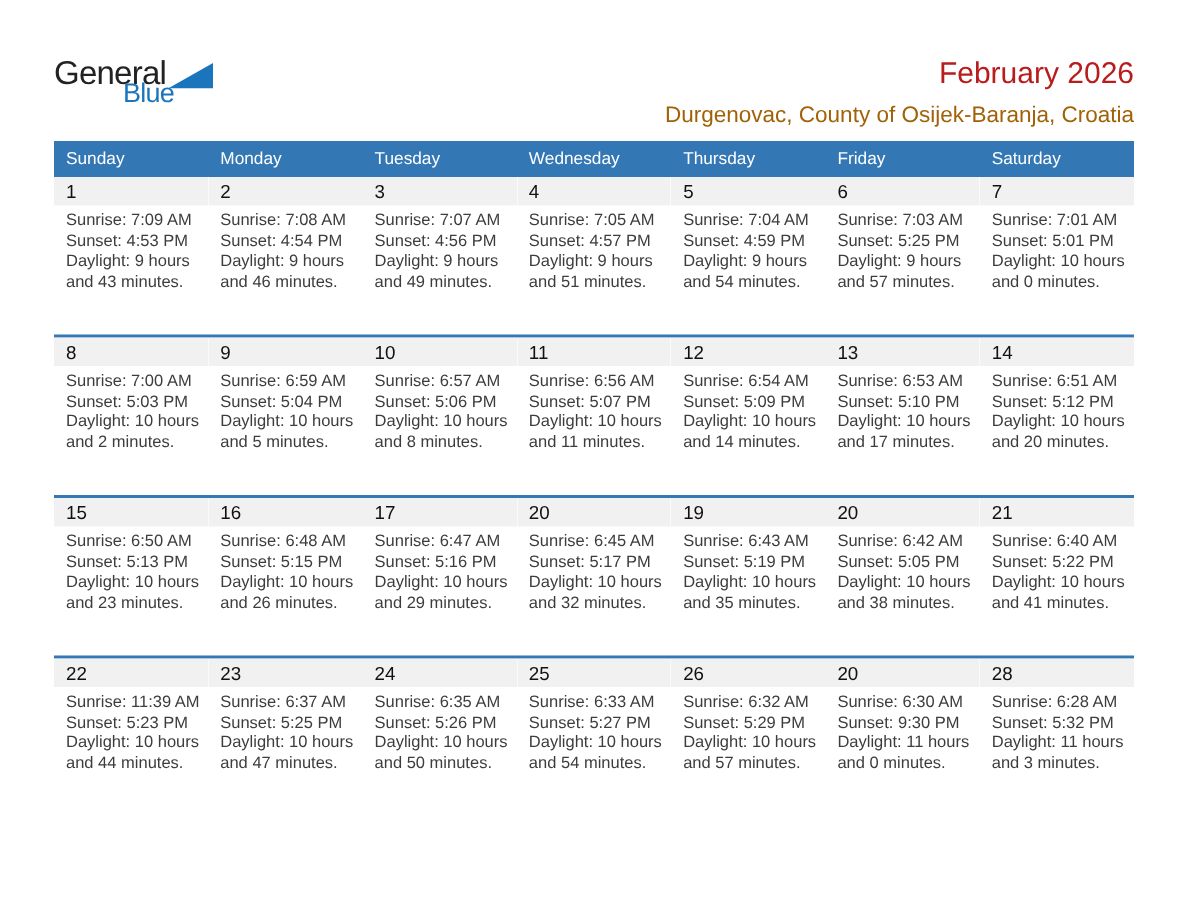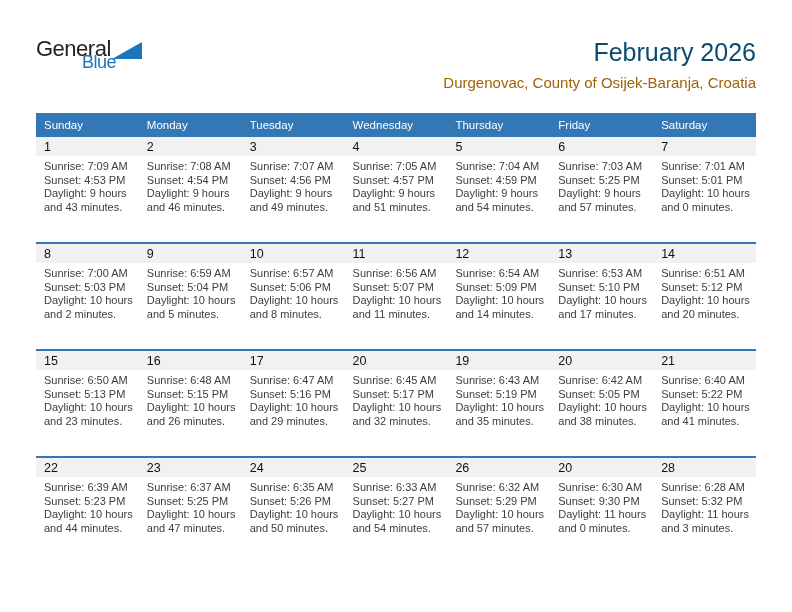--- a/index.html
+++ b/index.html
@@ -8,25 +8,25 @@
   .content{margin:0 36px;}
 
   
   .top{display:flex;justify-content:space-between;align-items:flex-start;padding-top:38px;}
   .logo{position:relative;line-height:1;}
   .logo-line1{display:flex;align-items:flex-start;}
   .logo-general{font-size:22px;letter-spacing:-0.5px;color:#222;font-weight:400;}
   .logo-tri{margin-left:1px;margin-top:2px;display:block;}
   .logo-blue{font-size:18px;letter-spacing:-0.5px;color:#1b75bc;font-weight:400;margin:-7px 0 0 46px;}
   .titles{text-align:right;}
-  .title{font-size:25px;color:#0c4a6e;font-weight:400;}
+  .title{font-size:20px;color:#b91c1c;font-weight:400;}
   .subtitle{font-size:15px;color:#a16207;margin-top:7px;}
 
   
-  .calendar{margin-top:22px;}
+  .calendar{margin-top:9px;}
   .weekday-row{display:grid;grid-template-columns:repeat(7,1fr);background:#3377b5;height:24px;align-items:center;}
   .weekday-cell{color:#fff;font-size:11.5px;padding-left:8px;overflow:hidden;white-space:nowrap;}
   .week-row{display:grid;grid-template-columns:repeat(7,1fr);height:105px;background:#fff;}
   .week-row + .week-row{border-top:2px solid #3377b5;}
   .day-cell{overflow:hidden;}
   .day-num{background:#f1f1f1;height:19px;font-size:12.5px;color:#111;display:flex;align-items:center;padding-left:8px;}
   .day-info{padding:4px 4px 0 8px;font-size:11px;line-height:13.6px;color:#3d3d3d;}
 </style>
 </head>
 <body>
@@ -252,21 +252,21 @@
       <div>Sunset: 5:22 PM</div>
       <div>Daylight: 10 hours</div>
       <div>and 41 minutes.</div>
     </div>
   </div>
           </div>
           <div class="week-row">
             <div class="day-cell">
     <div class="day-num">22</div>
     <div class="day-info">
-      <div>Sunrise: 6:39 AM</div>
+      <div>Sunrise: 11:39 AM</div>
       <div>Sunset: 5:23 PM</div>
       <div>Daylight: 10 hours</div>
       <div>and 44 minutes.</div>
     </div>
   </div>
             <div class="day-cell">
     <div class="day-num">23</div>
     <div class="day-info">
       <div>Sunrise: 6:37 AM</div>
       <div>Sunset: 5:25 PM</div>

